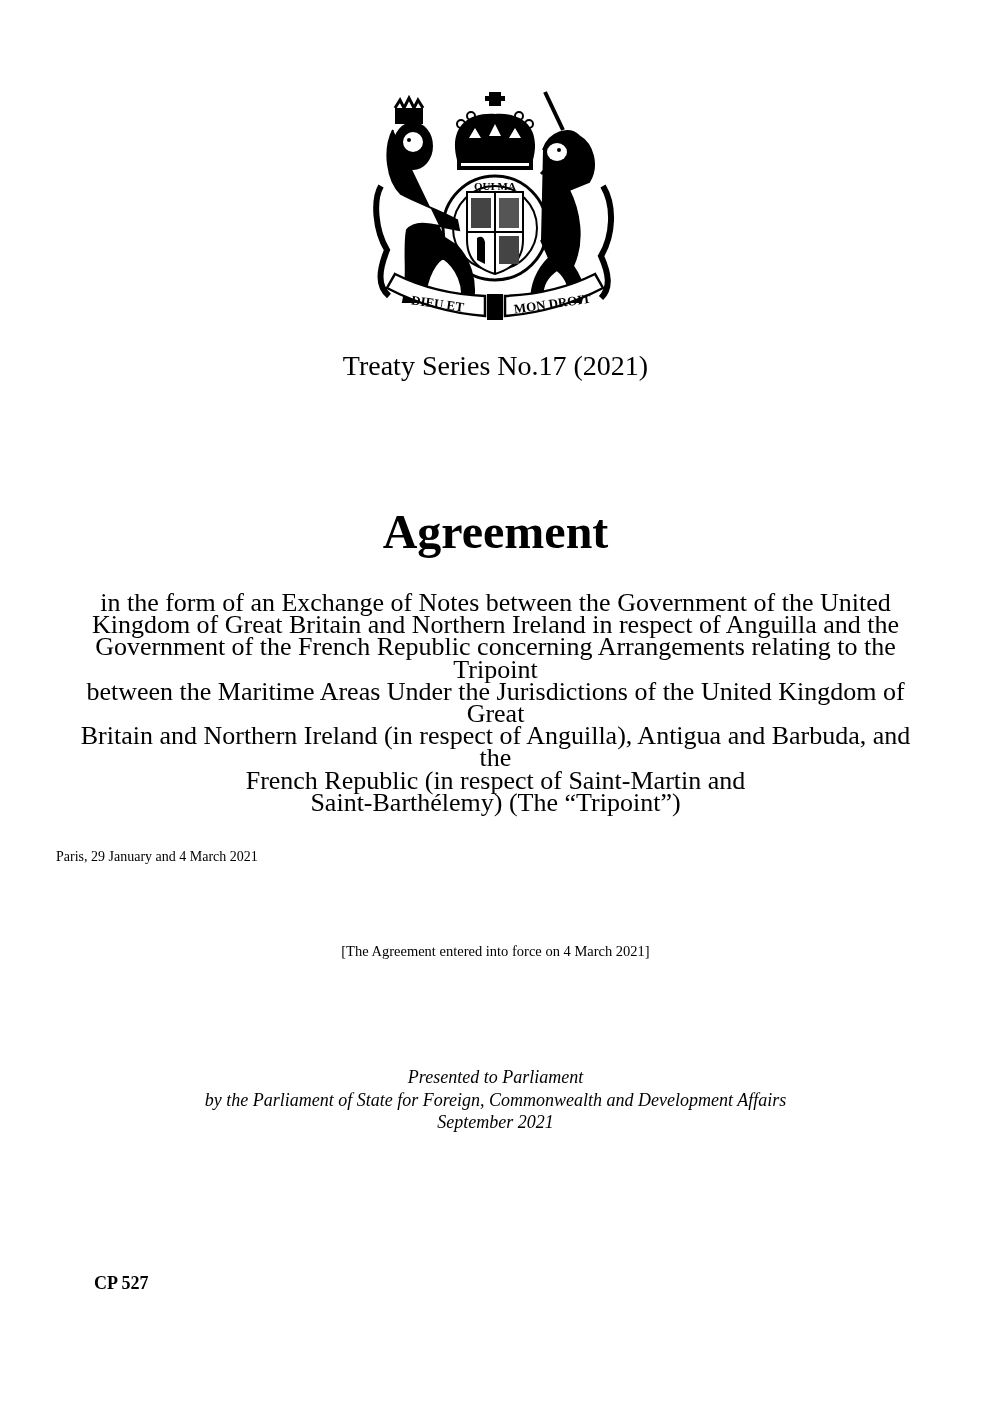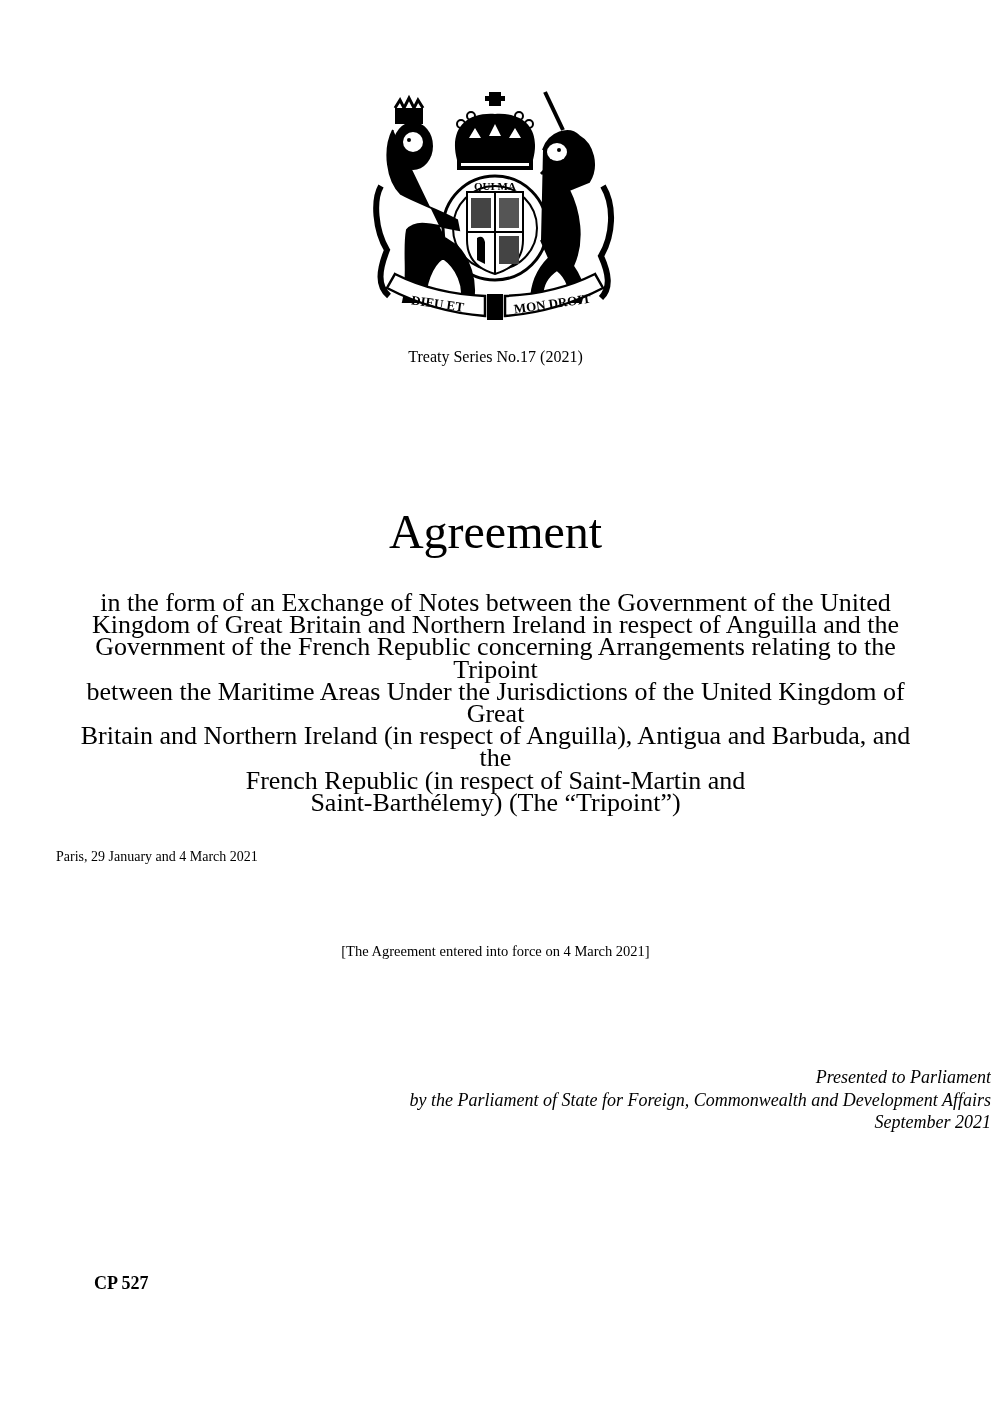--- a/index.html
+++ b/index.html
@@ -2,43 +2,43 @@
 <html><head>
   <meta charset="utf-8">
   <style>
     html, body { margin: 0; padding: 0; background: #ffffff; }
     body {
       width: 991px; height: 1401px; position: relative; overflow: hidden;
       font-family: "Liberation Serif", "DejaVu Serif", serif; color: #000;
     }
     .crest { position: absolute; left: 373px; top: 90px; width: 244px; height: 232px; }
     .series {
-      position: absolute; left: 0; width: 991px; top: 345px;
-      text-align: center; font-size: 16px; line-height: 24px;
+      position: absolute; left: 0; width: 991px; top: 354px;
+      text-align: center; font-size: 28px; line-height: 24px;
     }
     .title {
       position: absolute; left: 0; width: 991px; top: 502px;
-      text-align: center; font-size: 48px; line-height: 60px;
+      text-align: center; font-size: 48px; line-height: 60px; font-weight: bold;
     }
     .subtitle {
       position: absolute; left: 80px; width: 831px; top: 592px;
       text-align: center; font-size: 26px; line-height: 22.2px;
     }
     .subtitle span { display: block; }
     .place-date {
       position: absolute; left: 16px; width: 991px; top: 848px;
       font-size: 14px; line-height: 18px; margin-left: 40px;
     }
     .in-force {
       position: absolute; left: 0; width: 991px; top: 942px;
       text-align: center; font-size: 14.5px; line-height: 18px;
     }
     .presented {
       position: absolute; left: 0; width: 991px; top: 1066px;
-      text-align: right; font-size: 18px; line-height: 22.5px; font-style: italic;
+      text-align: center; font-size: 18px; line-height: 22.5px; font-style: italic;
     }
     .presented span { display: block; }
     .cp {
       position: absolute; left: 94px; top: 1272px;
       font-size: 18px; line-height: 22px; font-weight: bold;
     }
   </style>
 </head>
 <body>
 

